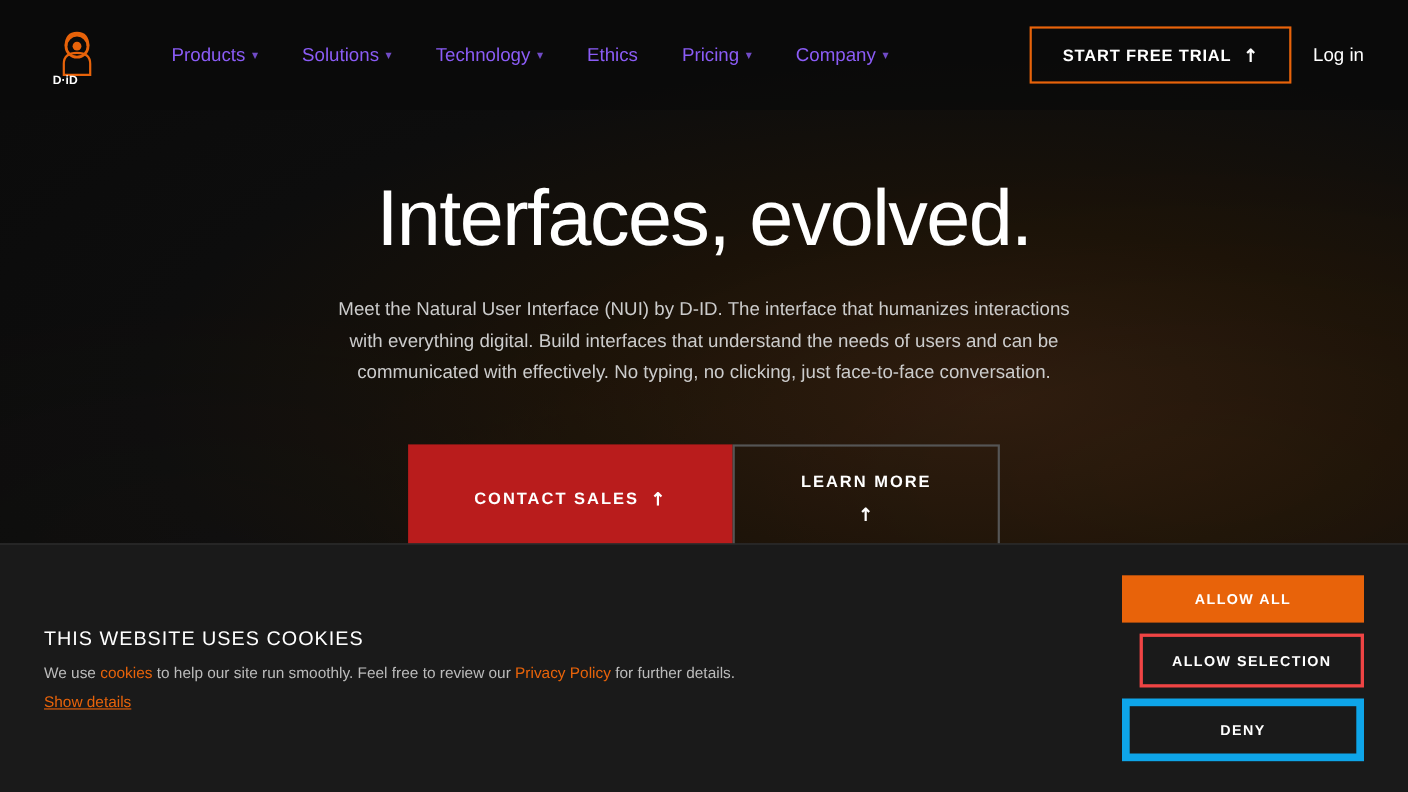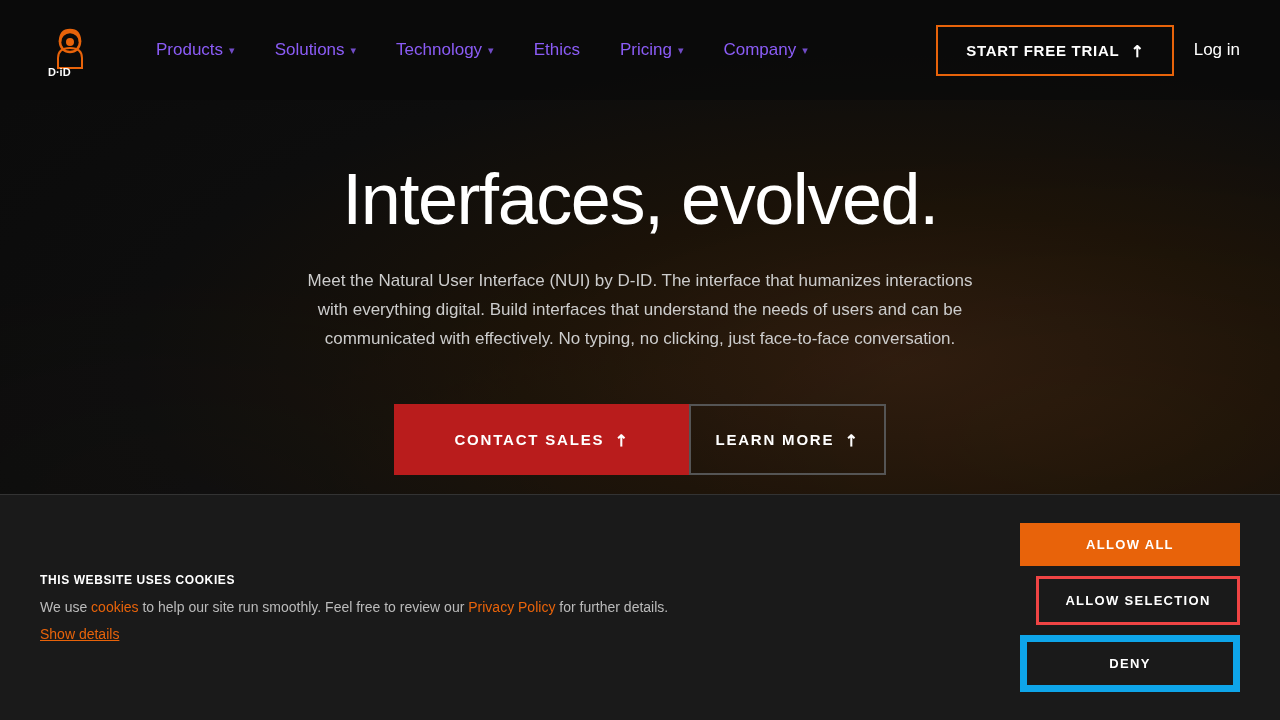--- a/index.html
+++ b/index.html
@@ -142,29 +142,30 @@
       cursor: pointer;
       display: flex;
       align-items: center;
       gap: 10px;
     }
 
     .btn-learn {
       background: transparent;
       color: #fff;
       border: 2px solid #555;
-      padding: 24px 24px;
+      padding: 24px 60px;
       font-size: 15px;
       font-weight: 600;
       letter-spacing: 0.12em;
       text-transform: uppercase;
       cursor: pointer;
       display: flex;
       align-items: center;
       gap: 10px;
+      flex-direction: column;
     }
 
     .arrow-icon {
       font-size: 16px;
       transform: rotate(-45deg);
       display: inline-block;
     }
 
     
     .cookie-banner {
@@ -179,22 +180,22 @@
       align-items: center;
       justify-content: space-between;
       z-index: 100;
     }
 
     .cookie-left {
       max-width: 720px;
     }
 
     .cookie-title {
-      font-size: 12px;
-      font-weight: 700;
+      font-size: 18px;
+      font-weight: 400;
       letter-spacing: 0.05em;
       text-transform: uppercase;
       margin-bottom: 10px;
     }
 
     .cookie-text {
       font-size: 14px;
       color: #bbb;
       line-height: 1.5;
     }

